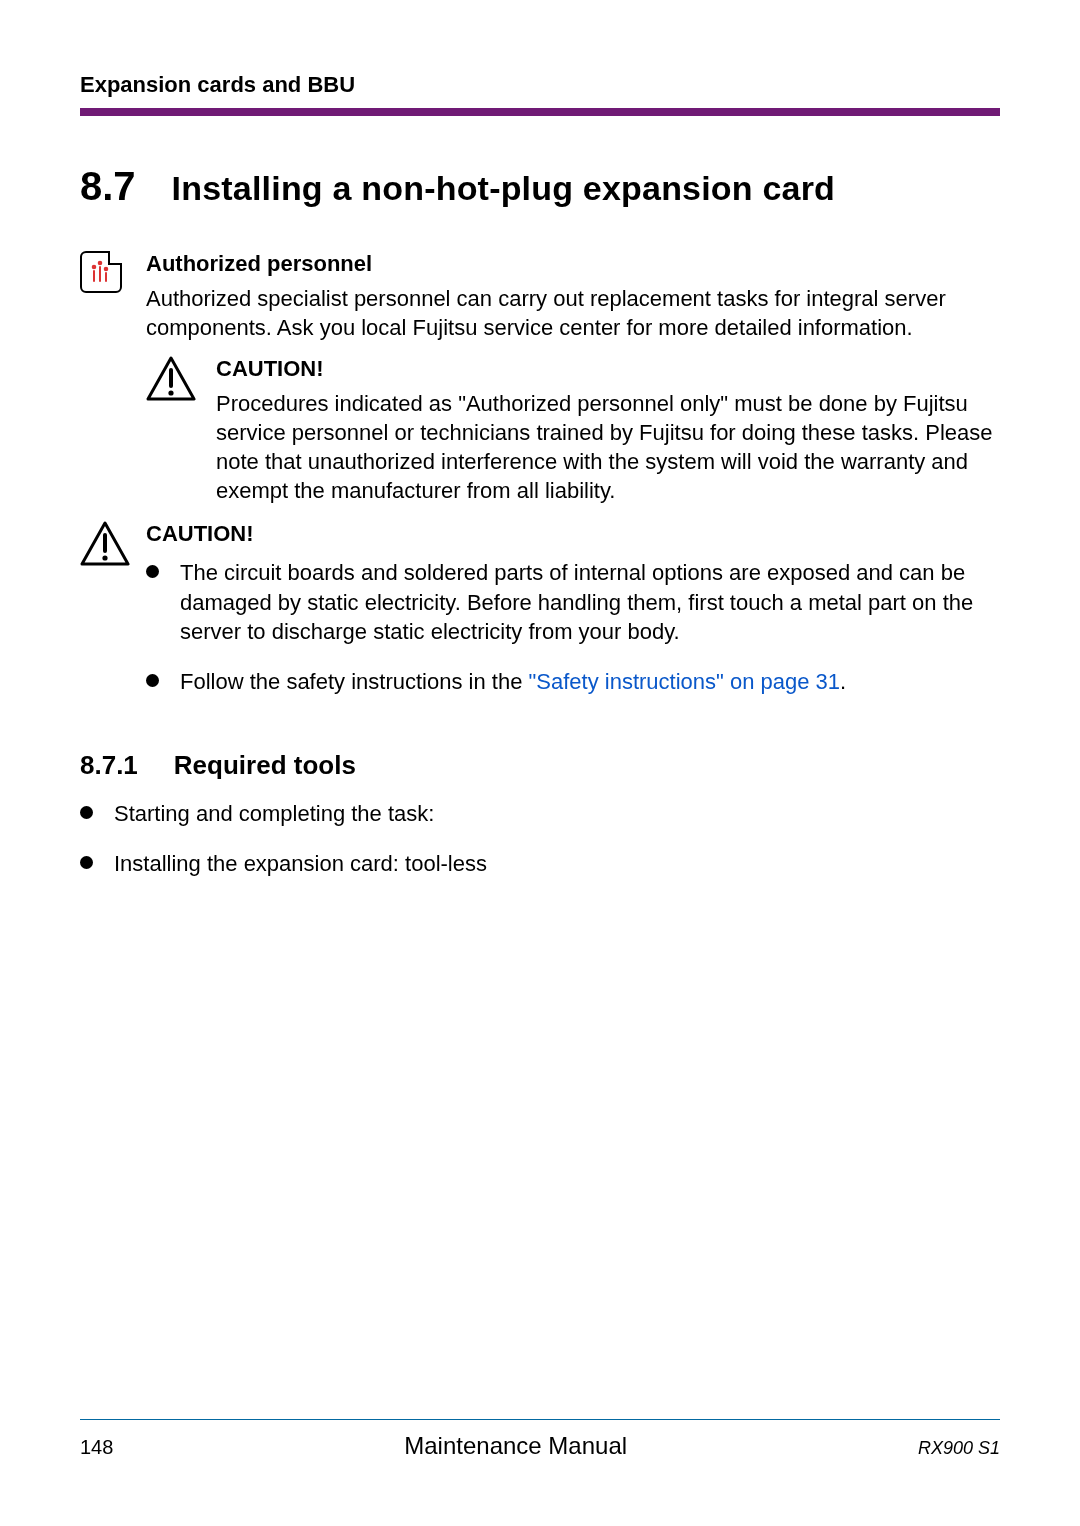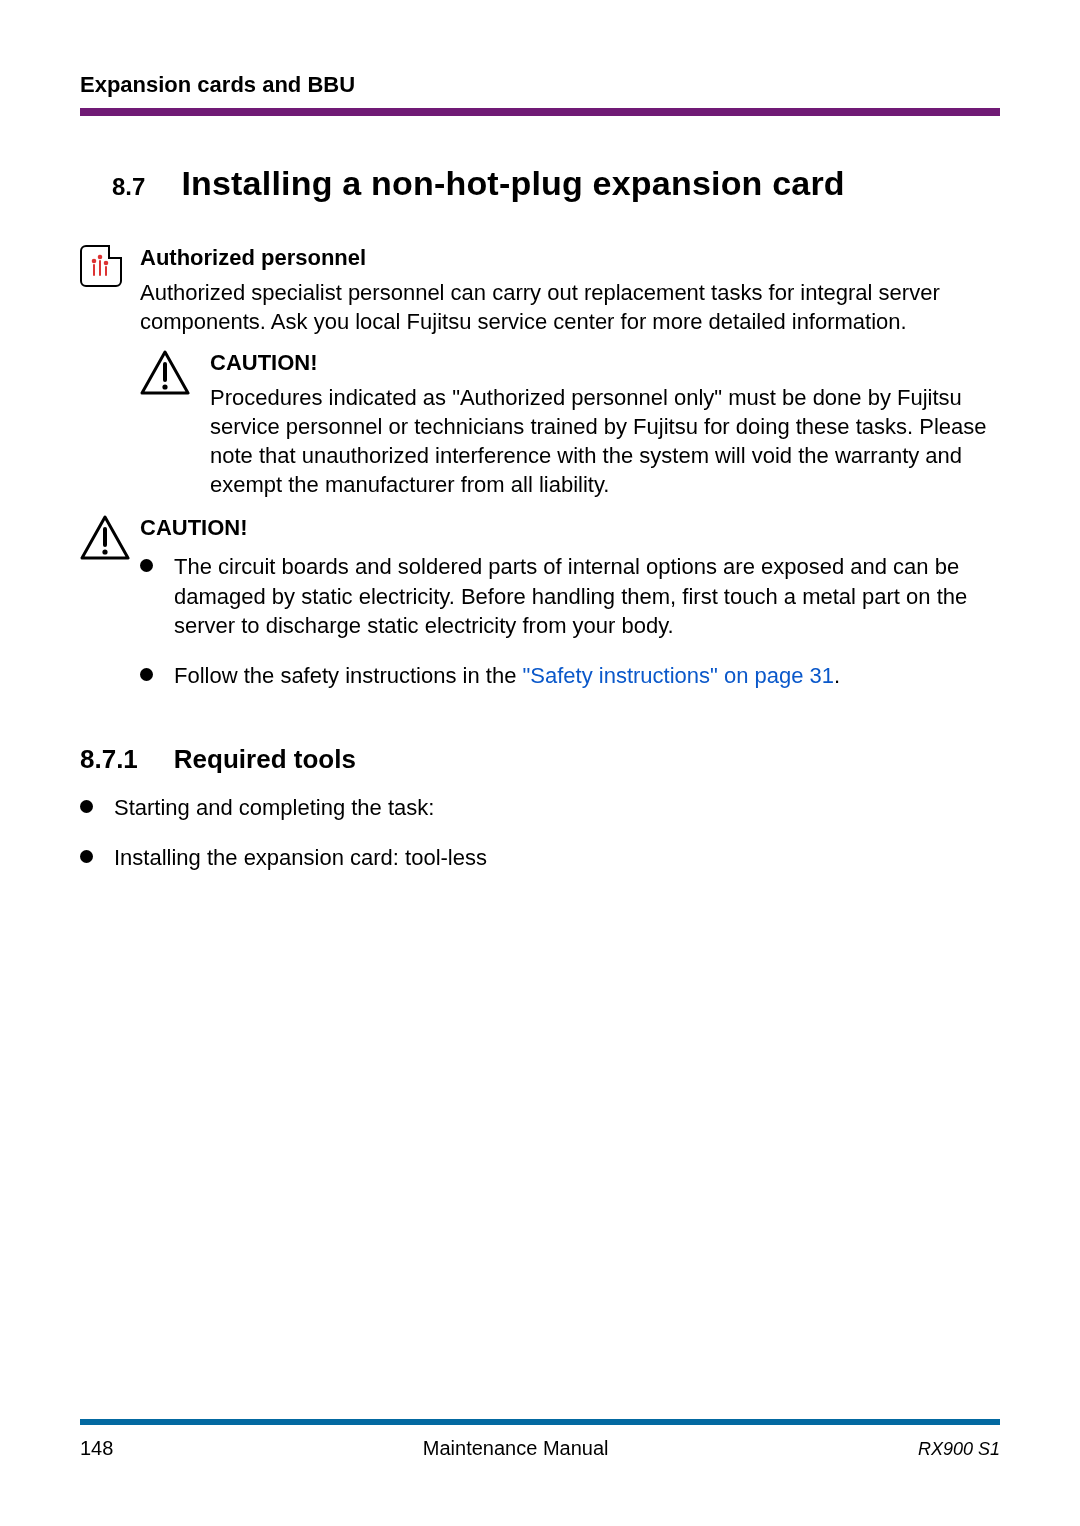--- a/index.html
+++ b/index.html
@@ -16,34 +16,34 @@
     padding-bottom: 10px;
     border-bottom: 8px solid #701a75;
     margin-bottom: 48px;
   }
   .h1row {
     display: flex;
     gap: 36px;
     align-items: baseline;
     margin-bottom: 40px;
   }
-  .h1num { font-weight: 700; font-size: 24px; margin-left: 32px; }
+  .h1num { font-weight: 700; font-size: 40px; }
   .h1txt { font-weight: 700; font-size: 34px; letter-spacing: 0.2px; }
   .h2row {
     display: flex;
     gap: 36px;
     align-items: baseline;
     margin-top: 34px;
     margin-bottom: 18px;
   }
   .h2num { font-weight: 700; font-size: 26px; }
   .h2txt { font-weight: 700; font-size: 26px; }
   .block {
     display: flex;
-    gap: 10px;
+    gap: 16px;
     margin-bottom: 8px;
   }
   .iconcol {
     width: 50px;
     flex: 0 0 50px;
     display: flex;
     justify-content: flex-start;
     padding-top: 2px;
   }
   .bodycol { flex: 1; font-size: 22px; line-height: 1.32; }
@@ -87,28 +87,28 @@
     left: 0;
     top: 0;
   }
   .link { color: #0a58ca; }
   .tools { margin-top: 8px; }
   .footer {
     position: absolute;
     left: 80px;
     right: 80px;
     bottom: 66px;
-    border-top: 6px solid #0369a1;
+    border-top: 1px solid #0369a1;
     padding-top: 12px;
     display: flex;
     justify-content: space-between;
     align-items: baseline;
     font-size: 20px;
   }
-  .footer .center { font-size: 20px; }
+  .footer .center { font-size: 24px; }
   .footer .right { font-size: 18px; font-style: italic; }
   
   .info-box {
     width: 42px; height: 42px;
     border: 2px solid #000;
     border-radius: 6px;
     position: relative;
   }
   .info-box .corner {
     position: absolute;

